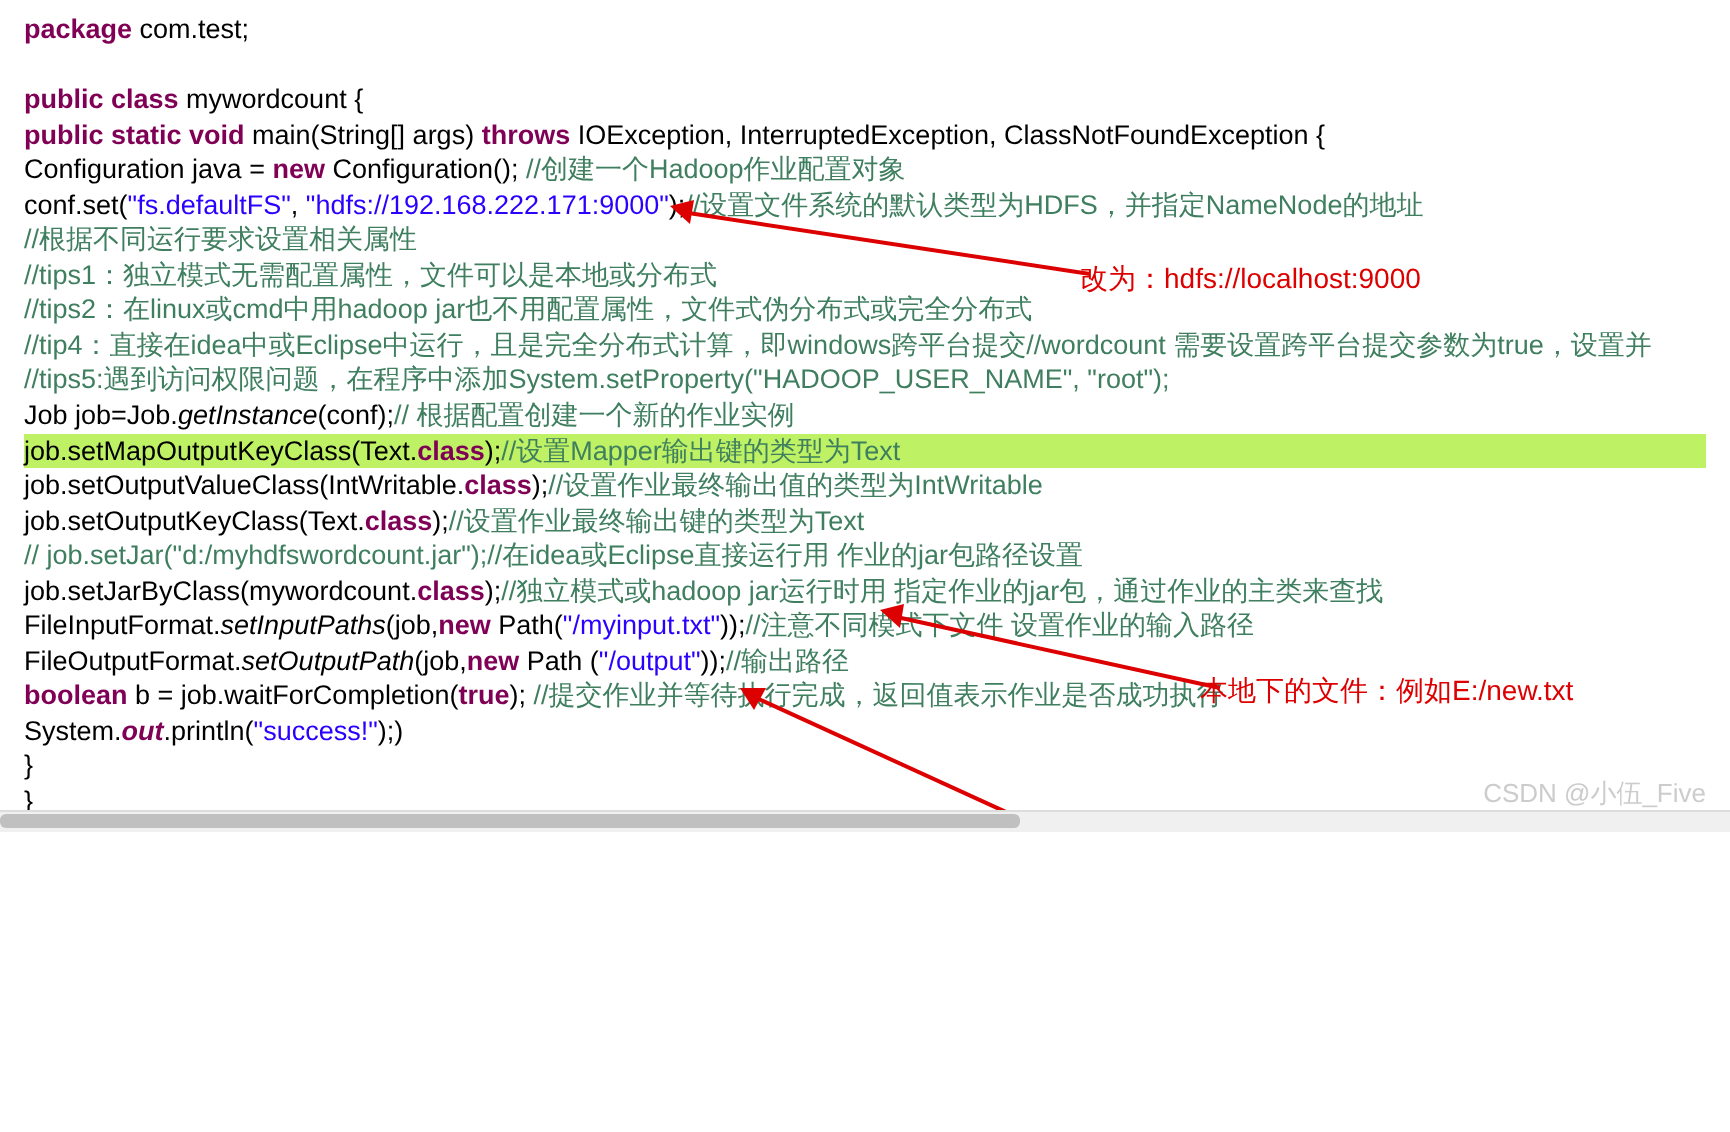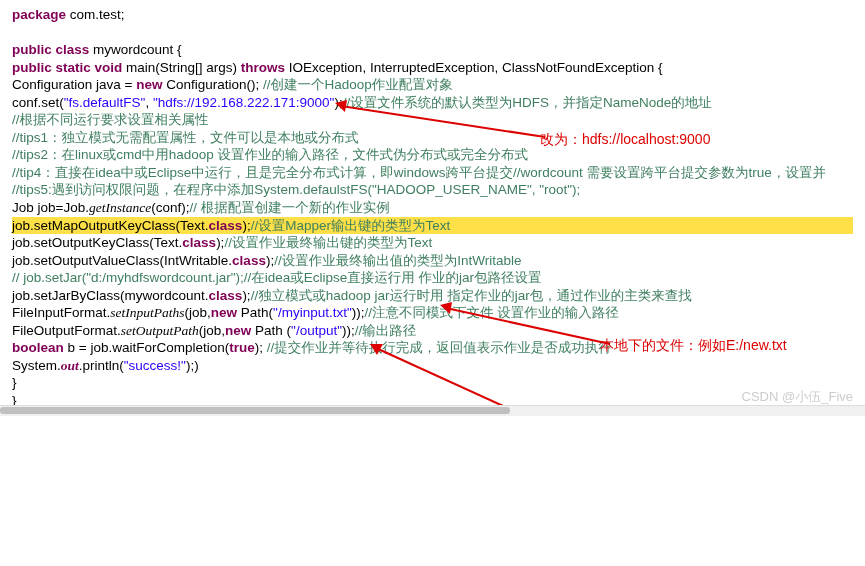--- a/index.html
+++ b/index.html
@@ -11,47 +11,47 @@
   background: #fff;
   color: #000;
   width: 865px;
   box-sizing: border-box;
   position: relative;
 }
 .line { white-space: nowrap; }
 .kw { color: #7f0055; font-weight: bold; }
 .str { color: #2a00ff; }
 .cmt { color: #3f7f5f; }
-.ital { font-style: italic; font-family: Liberation Serif, serif; }
-.hl { background: #fde047; }
+.ital { font-style: italic; }
+.hl { background: #bef264; }
 .ann-red { color: #d00; position: absolute; font-size: 14px; }
 svg.arrow { position: absolute; pointer-events: none; }
 .watermark { position: absolute; right: 12px; bottom: 10px; color: #ccc; font-size: 13px; }
 .scrollbar-h { position: absolute; bottom: 0; left: 0; right: 0; height: 10px; background: #f0f0f0; border-top: 1px solid #ddd; }
 .scrollbar-h::after { content: ""; position: absolute; left: 0; top: 1px; width: 510px; height: 7px; background: #c0c0c0; border-radius: 3px; }
 </style>
 </head>
 <body>
 
 <div>
 <div class="line"><span class="kw">package</span><span> com.test;</span></div>
 <div class="line">&nbsp;</div>
 <div class="line"><span class="kw">public class</span><span> mywordcount {</span></div>
 <div class="line"><span class="kw">   public static void</span><span> main(String[] args) </span><span class="kw">throws</span><span> IOException, InterruptedException, ClassNotFoundException {</span></div>
 <div class="line"><span>      Configuration java = </span><span class="kw">new</span><span> Configuration(); </span><span class="cmt">//创建一个Hadoop作业配置对象</span></div>
 <div class="line"><span>      conf.set(</span><span class="str">"fs.defaultFS"</span><span>, </span><span class="str">"hdfs://192.168.222.171:9000"</span><span>);</span><span class="cmt">//设置文件系统的默认类型为HDFS，并指定NameNode的地址</span></div>
 <div class="line"><span class="cmt">      //根据不同运行要求设置相关属性</span></div>
 <div class="line"><span class="cmt">      //tips1：独立模式无需配置属性，文件可以是本地或分布式</span></div>
-<div class="line"><span class="cmt">      //tips2：在linux或cmd中用hadoop 设置作业的输入路径，文件式伪分布式或完全分布式</span></div>
+<div class="line"><span class="cmt">      //tips2：在linux或cmd中用hadoop jar也不用配置属性，文件式伪分布式或完全分布式</span></div>
 <div class="line"><span class="cmt">      //tip4：直接在idea中或Eclipse中运行，且是完全分布式计算，即windows跨平台提交//wordcount 需要设置跨平台提交参数为true，设置并</span></div>
-<div class="line"><span class="cmt">      //tips5:遇到访问权限问题，在程序中添加System.defaulstFS("HADOOP_USER_NAME", "root");</span></div>
+<div class="line"><span class="cmt">      //tips5:遇到访问权限问题，在程序中添加System.setProperty("HADOOP_USER_NAME", "root");</span></div>
 <div class="line"><span>      Job job=Job.</span><span class="ital">getInstance</span><span>(conf);</span><span class="cmt">// 根据配置创建一个新的作业实例</span></div>
 <div class="line hl"><span>      job.setMapOutputKeyClass(Text.</span><span class="kw">class</span><span>);</span><span class="cmt">//设置Mapper输出键的类型为Text</span></div>
+<div class="line"><span>      job.setOutputValueClass(IntWritable.</span><span class="kw">class</span><span>);</span><span class="cmt">//设置作业最终输出值的类型为IntWritable</span></div>
 <div class="line"><span>      job.setOutputKeyClass(Text.</span><span class="kw">class</span><span>);</span><span class="cmt">//设置作业最终输出键的类型为Text</span></div>
-<div class="line"><span>      job.setOutputValueClass(IntWritable.</span><span class="kw">class</span><span>);</span><span class="cmt">//设置作业最终输出值的类型为IntWritable</span></div>
 <div class="line"><span class="cmt">      // job.setJar("d:/myhdfswordcount.jar");//在idea或Eclipse直接运行用 作业的jar包路径设置</span></div>
 <div class="line"><span>      job.setJarByClass(mywordcount.</span><span class="kw">class</span><span>);</span><span class="cmt">//独立模式或hadoop jar运行时用 指定作业的jar包，通过作业的主类来查找</span></div>
 <div class="line"><span>      FileInputFormat.</span><span class="ital">setInputPaths</span><span>(job,</span><span class="kw">new</span><span> Path(</span><span class="str">"/myinput.txt"</span><span>));</span><span class="cmt">//注意不同模式下文件 设置作业的输入路径</span></div>
 <div class="line"><span>      FileOutputFormat.</span><span class="ital">setOutputPath</span><span>(job,</span><span class="kw">new</span><span> Path (</span><span class="str">"/output"</span><span>));</span><span class="cmt">//输出路径</span></div>
 <div class="line"><span class="kw">      boolean</span><span> b = job.waitForCompletion(</span><span class="kw">true</span><span>); </span><span class="cmt">//提交作业并等待执行完成，返回值表示作业是否成功执行</span></div>
 <div class="line"><span>         System.</span><span class="kw ital">out</span><span>.println(</span><span class="str">"success!"</span><span>);)</span></div>
 <div class="line"><span>   }</span></div>
 <div class="line"><span>}</span></div>
 </div>
 

